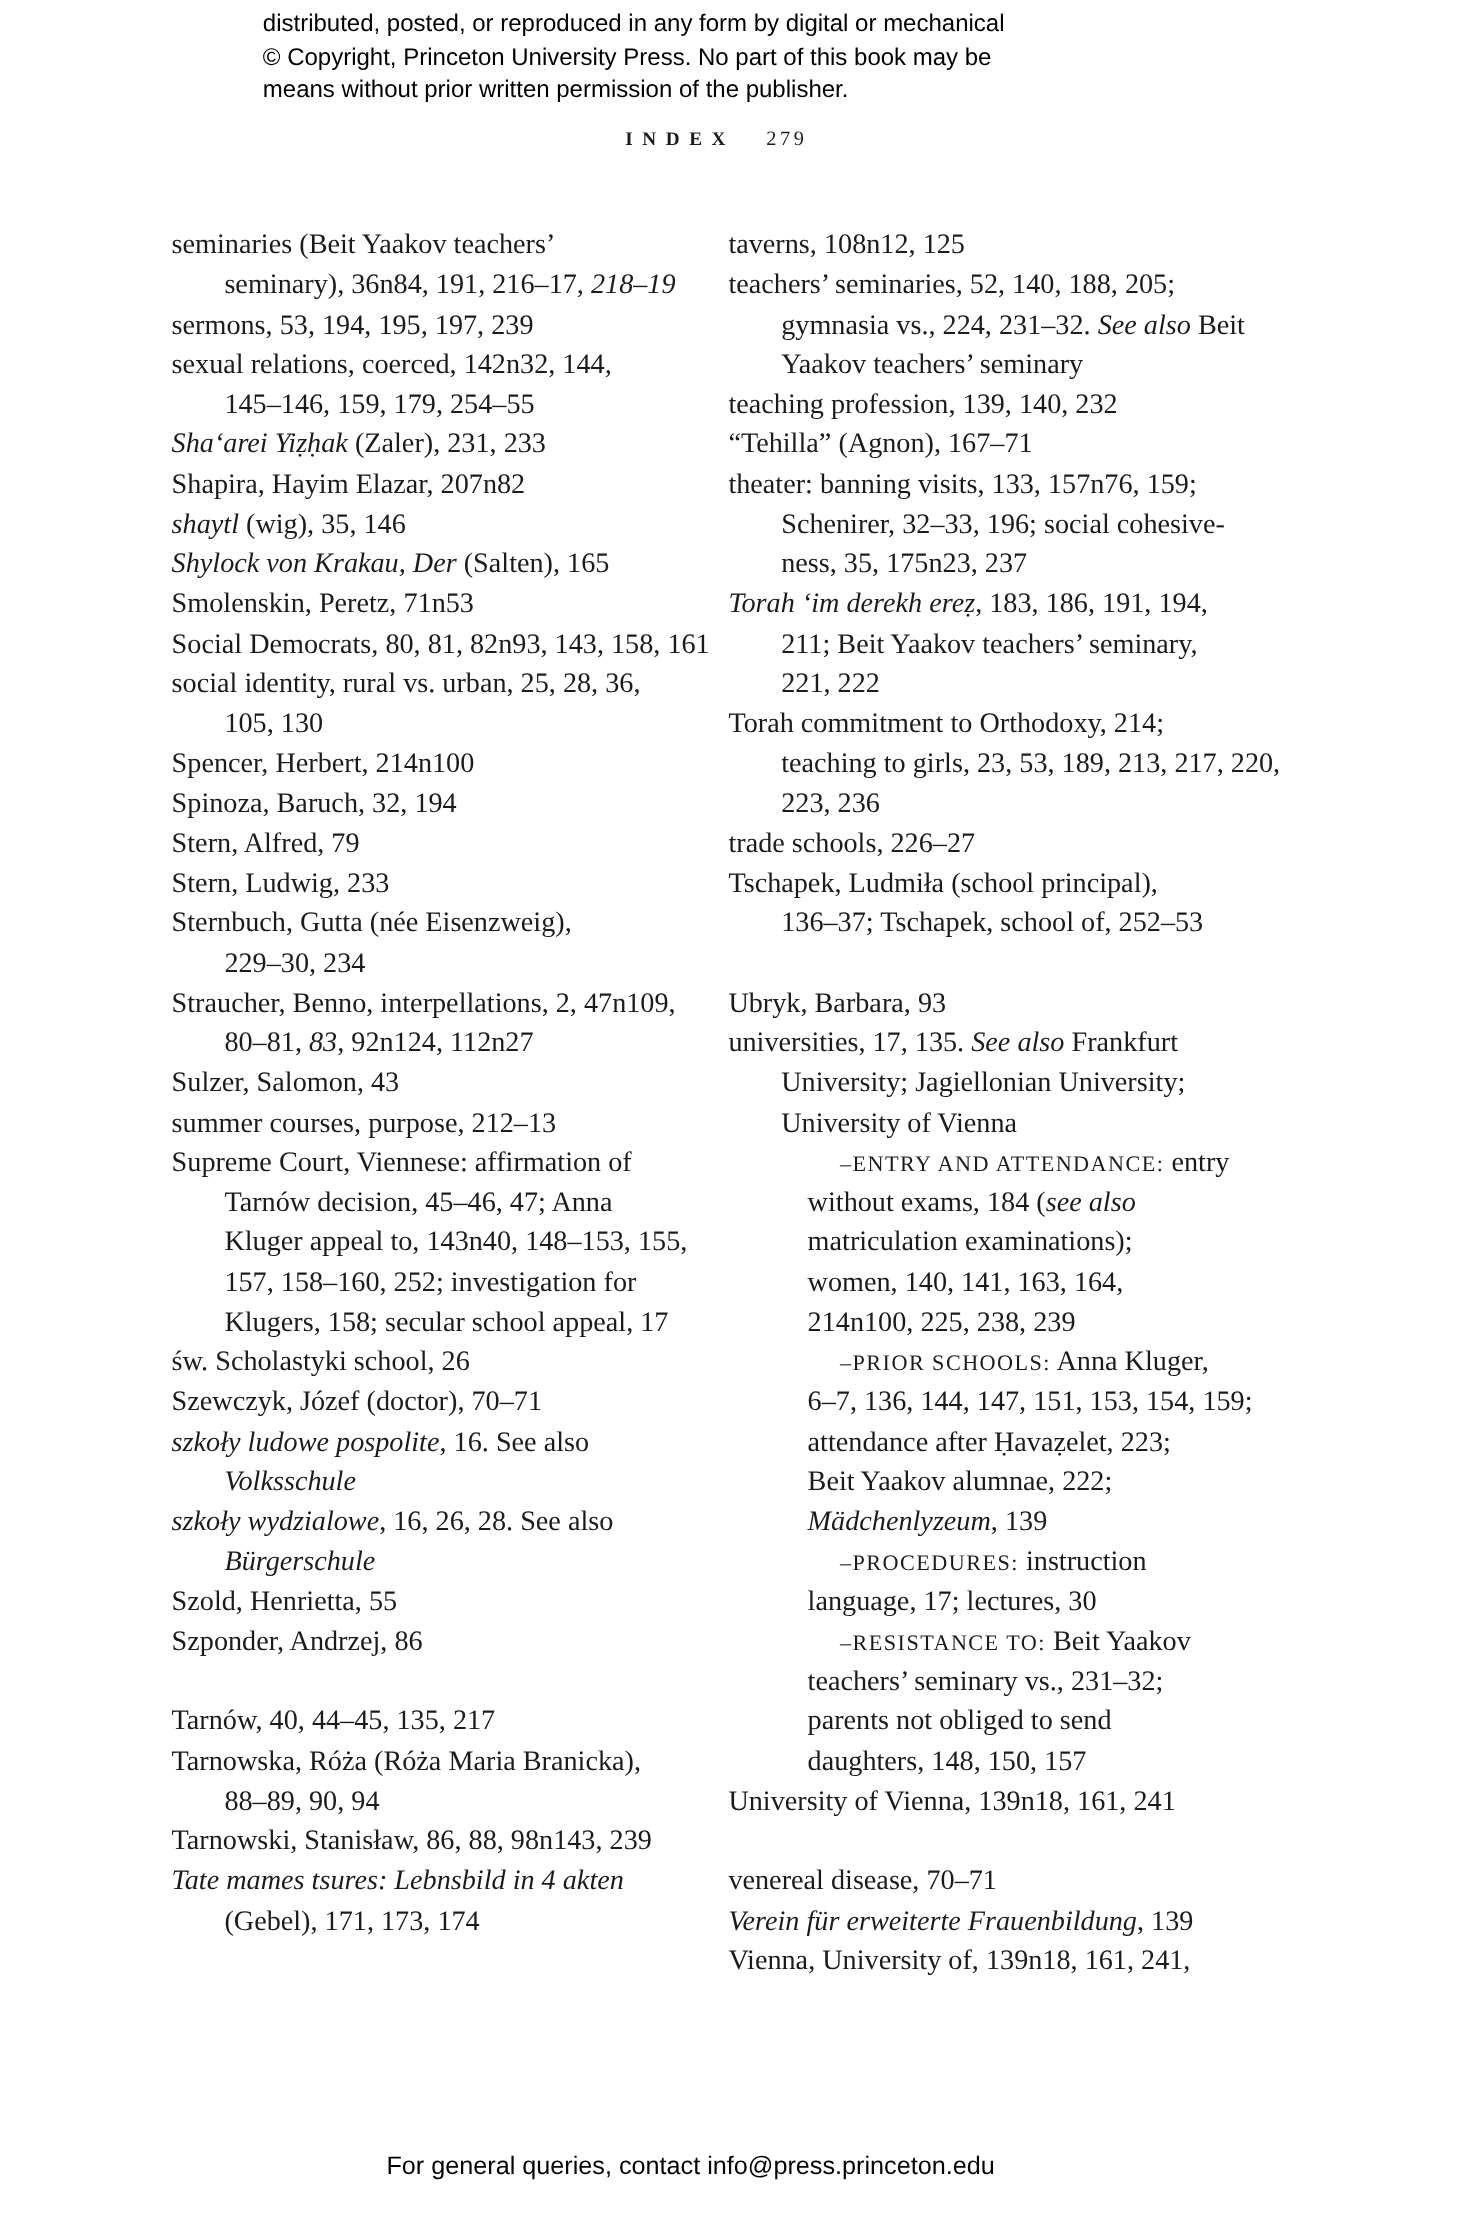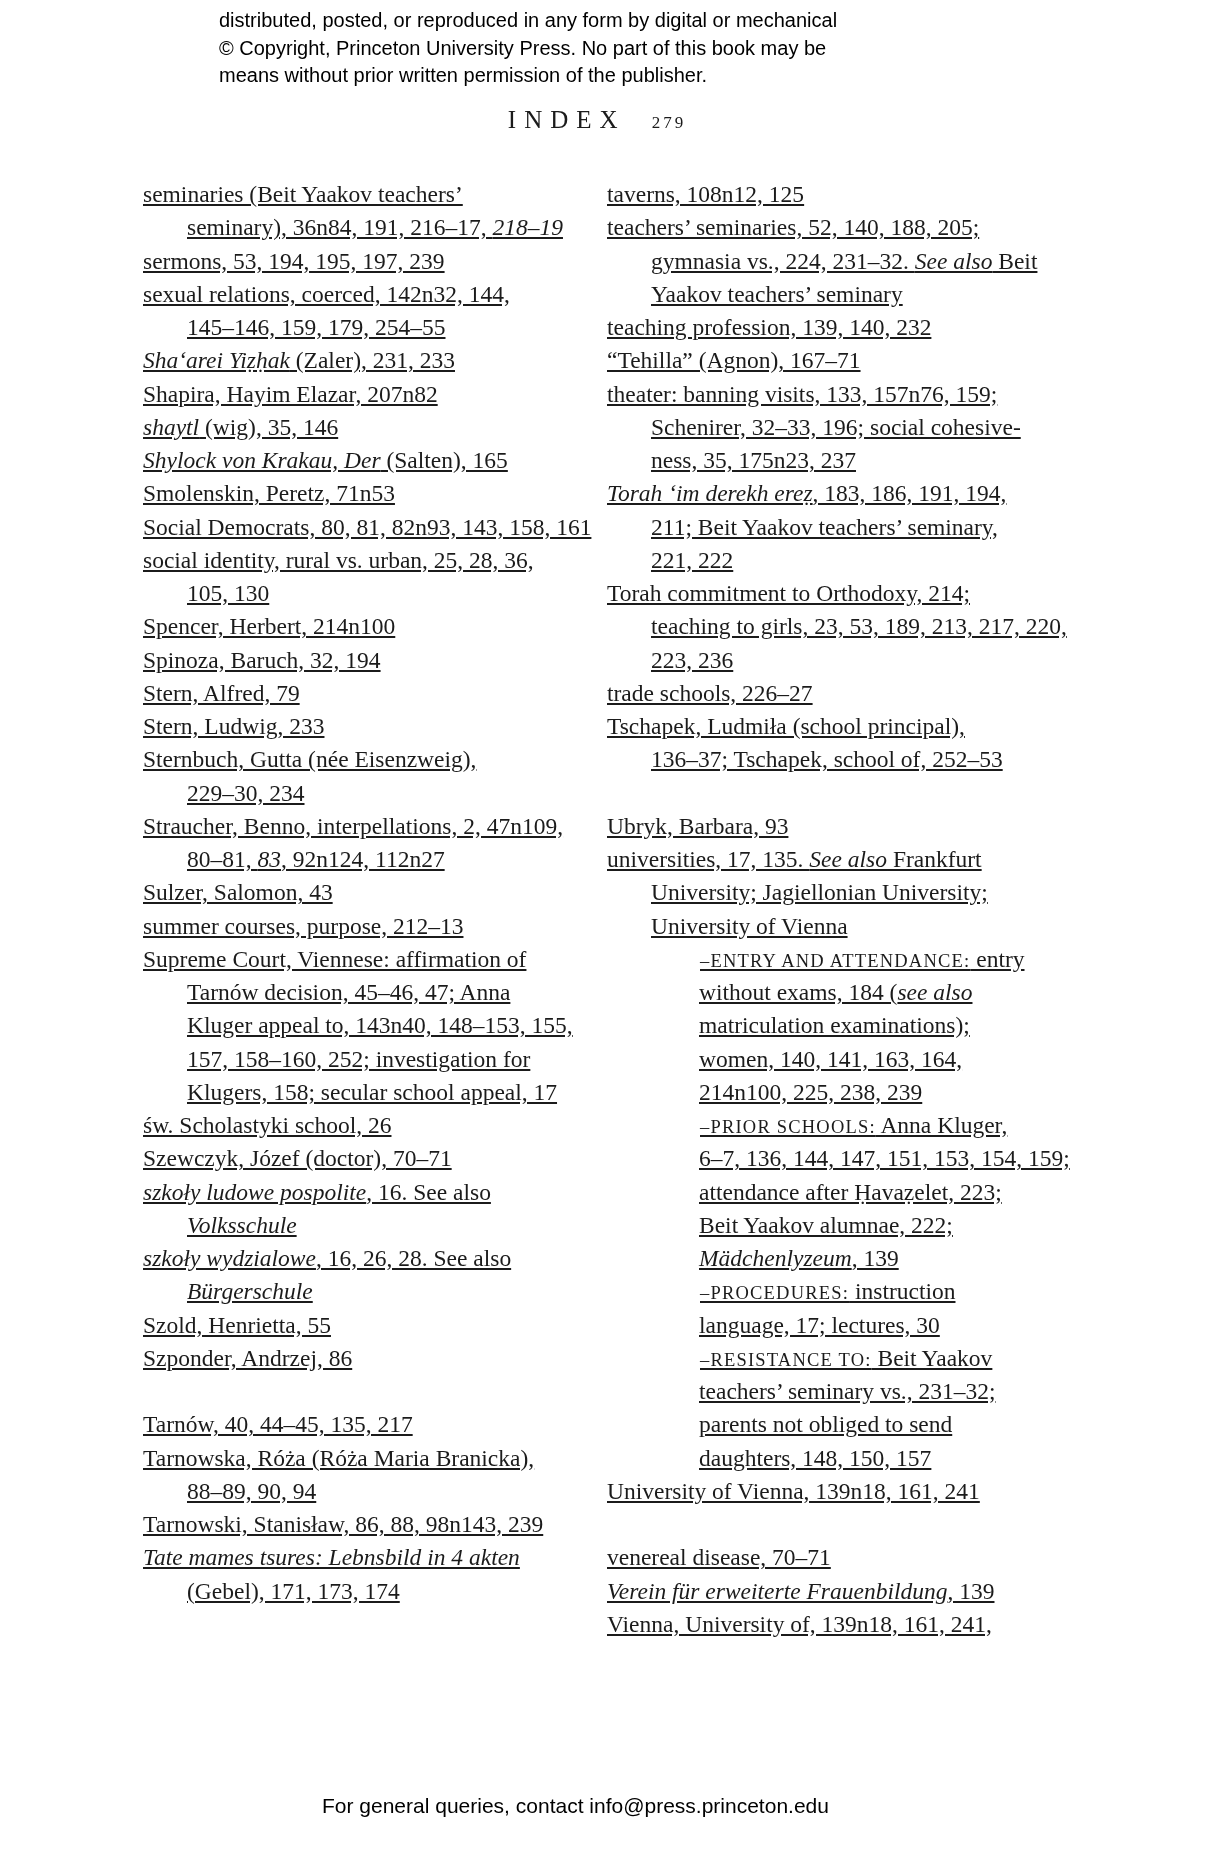--- a/index.html
+++ b/index.html
@@ -12,37 +12,37 @@
   .copyright{
     position:absolute;left:219px;top:7px;
     font-family:"Liberation Sans","DejaVu Sans",sans-serif;
     font-size:20px;line-height:27.5px;color:#000;
   }
   .page-header{
     position:absolute;left:0;top:106px;width:1194px;
     text-align:center;color:#1b1b1b;
   }
   .page-header .title{
-    font-size:25px;letter-spacing:8px;font-weight:normal;
+    font-size:16px;letter-spacing:8px;font-weight:bold;
   }
   .page-header .pageno{
     font-size:17px;margin-left:26px;letter-spacing:3px;
   }
   .col{
-    position:absolute;top:178px;text-decoration:underline;
+    position:absolute;top:188px;
   }
   .col-left{left:143px;width:470px;}
   .col-right{left:607px;width:490px;}
   .iline{
     height:33.25px;line-height:33.25px;
     font-size:23.5px;white-space:pre;
   }
   .ind1{margin-left:44px;}
   .ind2{margin-left:93px;}
-  .ind3{margin-left:92px;}
+  .ind3{margin-left:66px;}
   .it{font-style:italic;}
   .sc{text-transform:uppercase;font-size:18.5px;letter-spacing:1.2px;text-align:right;}
   .footer{
     position:absolute;left:322px;top:1794px;
     font-family:"Liberation Sans","DejaVu Sans",sans-serif;
     font-size:21px;color:#000;white-space:pre;
   }
 </style>
 </head>
 <body>

